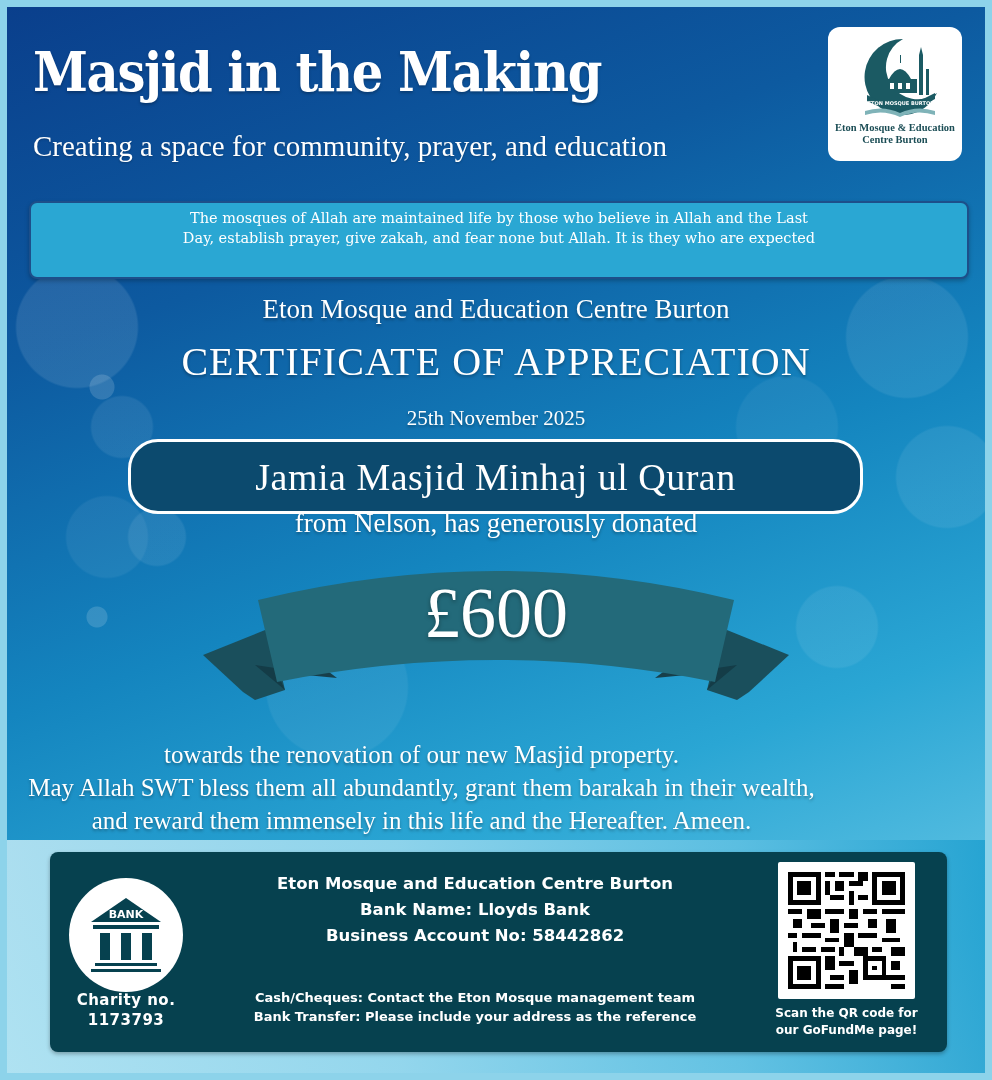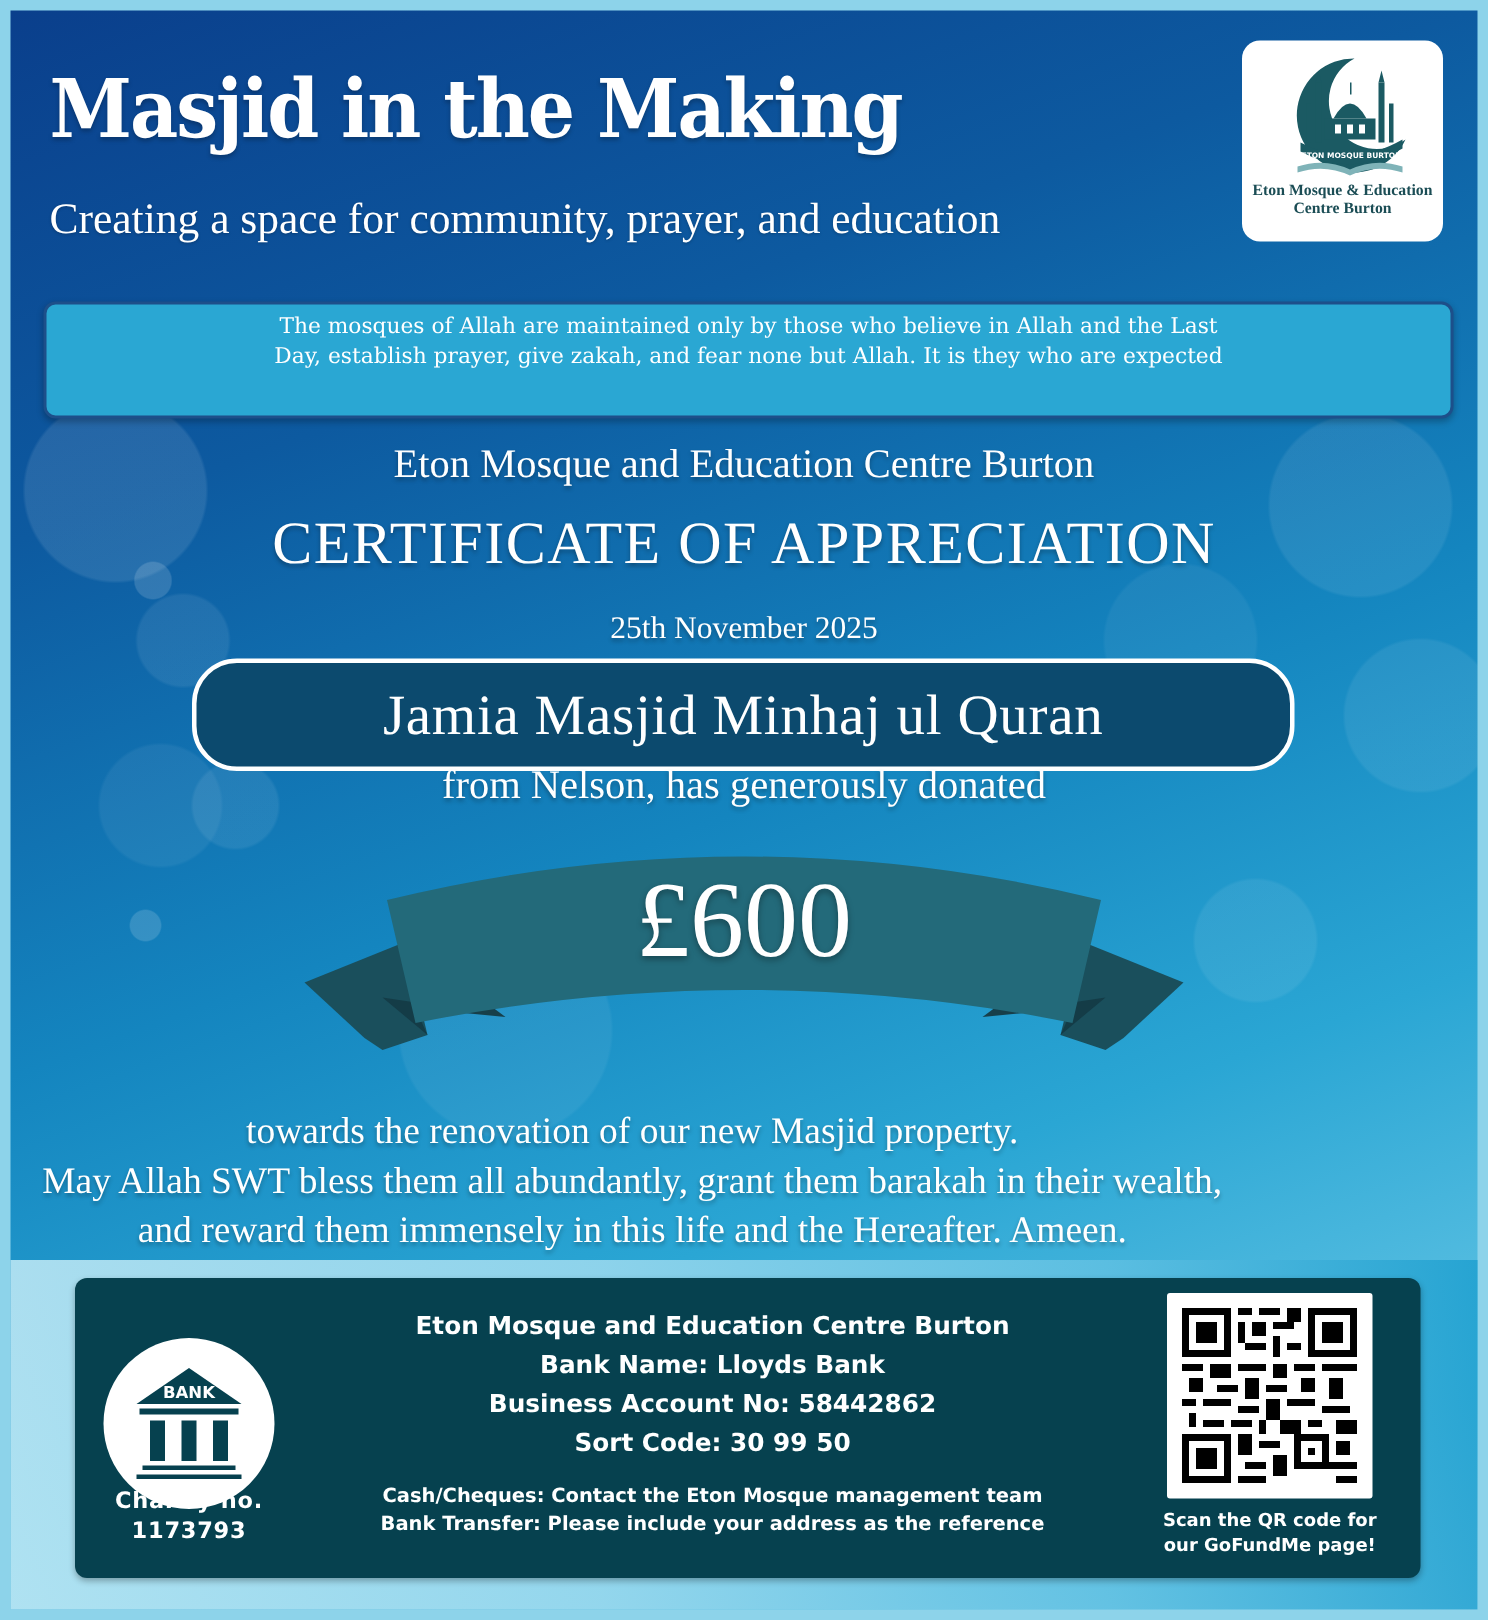--- a/index.html
+++ b/index.html
@@ -108,21 +108,21 @@
   }
 
   .bank-panel {
     position: absolute; left: 50px; top: 852px; width: 897px; height: 200px;
     background: #06414f;
     border-radius: 8px;
     box-shadow: 0 2px 4px rgba(0,0,0,0.3);
     font-family: "DejaVu Sans", sans-serif; color: #ffffff;
   }
   .bank-circle {
-    position: absolute; left: 19px; top: 40px; width: 114px; height: 114px;
+    position: absolute; left: 19px; top: 26px; width: 114px; height: 114px;
     background: #ffffff; border-radius: 50%;
   }
   .charity {
     position: absolute; left: 10px; top: 138px; width: 132px;
     text-align: center; font-weight: bold; font-size: 15px; line-height: 20px;
     letter-spacing: 0.5px;
   }
   .bank-details {
     position: absolute; left: 170px; top: 19px; width: 510px;
     text-align: center; font-weight: bold; font-size: 16.5px; line-height: 26px;
@@ -174,21 +174,21 @@
 
     <path d="M20 78 Q38 72 55 80 Q72 72 90 78 L90 82 Q72 76 55 84 Q38 76 20 82 Z" fill="#7fb3b8"></path>
   </svg>
   <div class="logo-text">
     <div>Eton Mosque &amp; Education</div>
     <div>Centre Burton</div>
   </div>
 </div>
 
 <div class="quote-box">
-  <div>The mosques of Allah are maintained only by those who believe in Allah and the Last</div>
+  <div>The mosques of Allah are maintained life by those who believe in Allah and the Last</div>
   <div>Day, establish prayer, give zakah, and fear none but Allah. It is they who are expected</div>
 </div>
 
 <div class="center-text org-name">Eton Mosque and Education Centre Burton</div>
 <div class="center-text cert-title">CERTIFICATE OF APPRECIATION</div>
 <div class="center-text date">25th November 2025</div>
 
 <div class="recipient-pill">
   <span>Jamia Masjid Minhaj ul Quran</span>
 </div>
@@ -231,21 +231,20 @@
   </div>
   <div class="charity">
     <div>Charity no.</div>
     <div>1173793</div>
   </div>
 
   <div class="bank-details">
     <div>Eton Mosque and Education Centre Burton</div>
     <div>Bank Name: Lloyds Bank</div>
     <div>Business Account No: 58442862</div>
-    <div>Sort Code: 30 99 50</div>
   </div>
   <div class="bank-notes">
     <div>Cash/Cheques: Contact the Eton Mosque management team</div>
     <div>Bank Transfer: Please include your address as the reference</div>
   </div>
 
   <div class="qr">
     <svg width="117" height="117" viewBox="0 0 25 25" shape-rendering="crispEdges">
       <g fill="#000">
 

